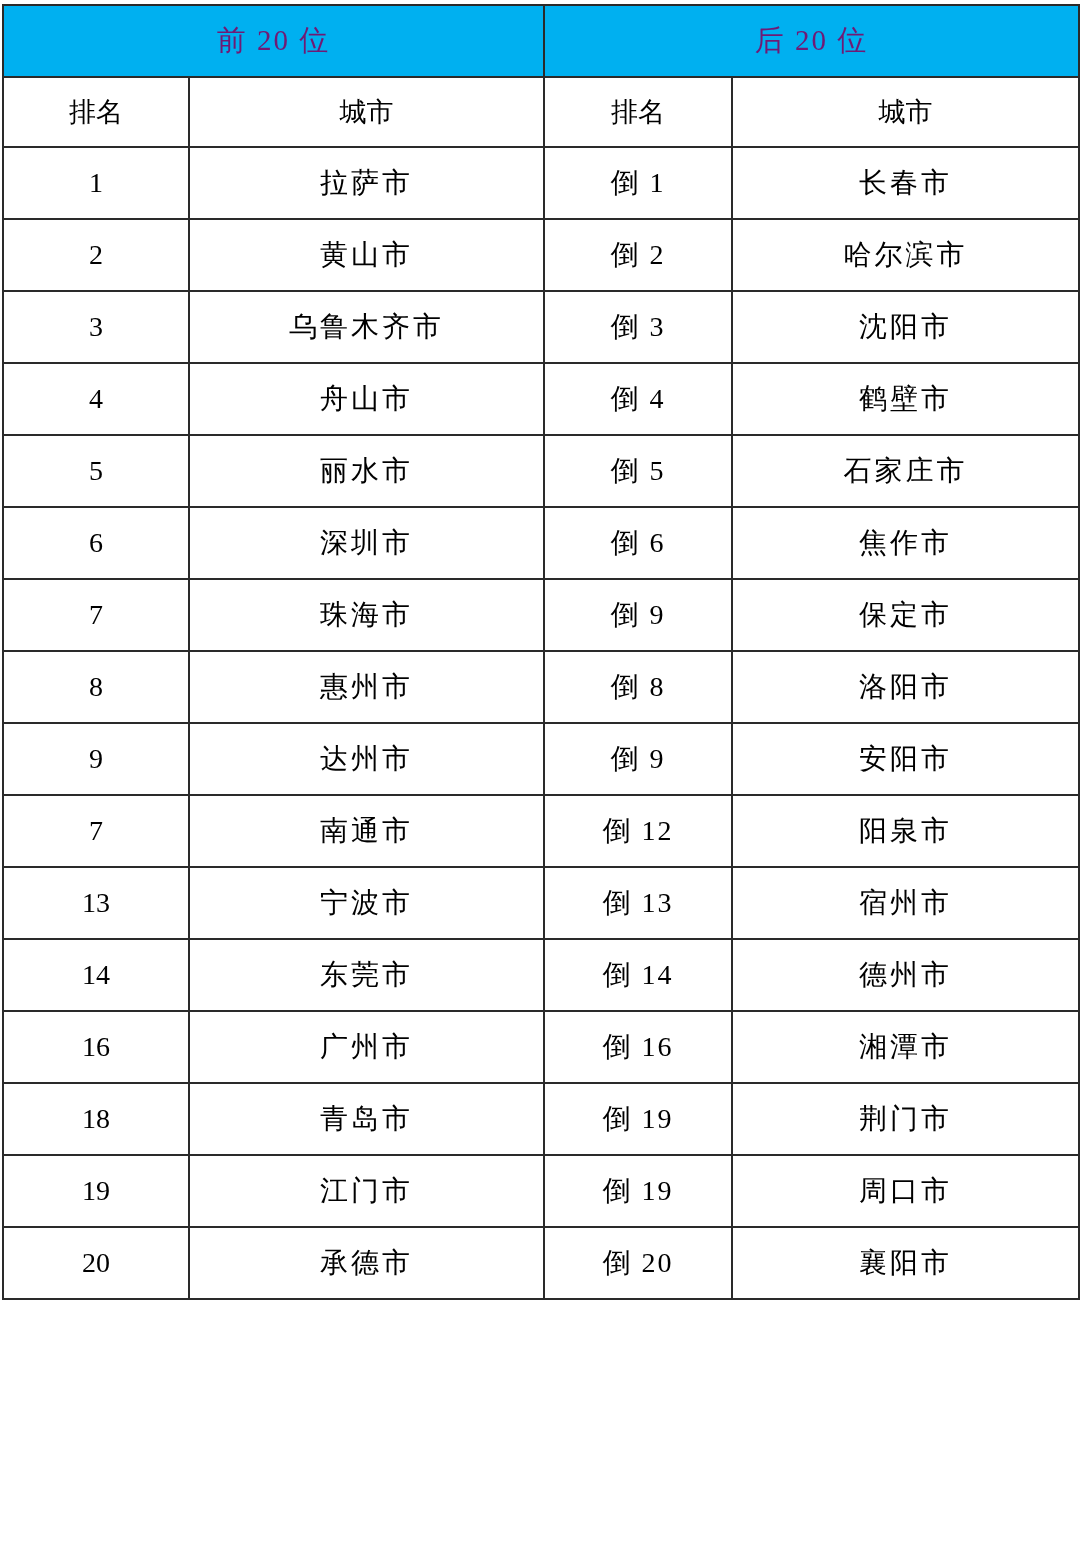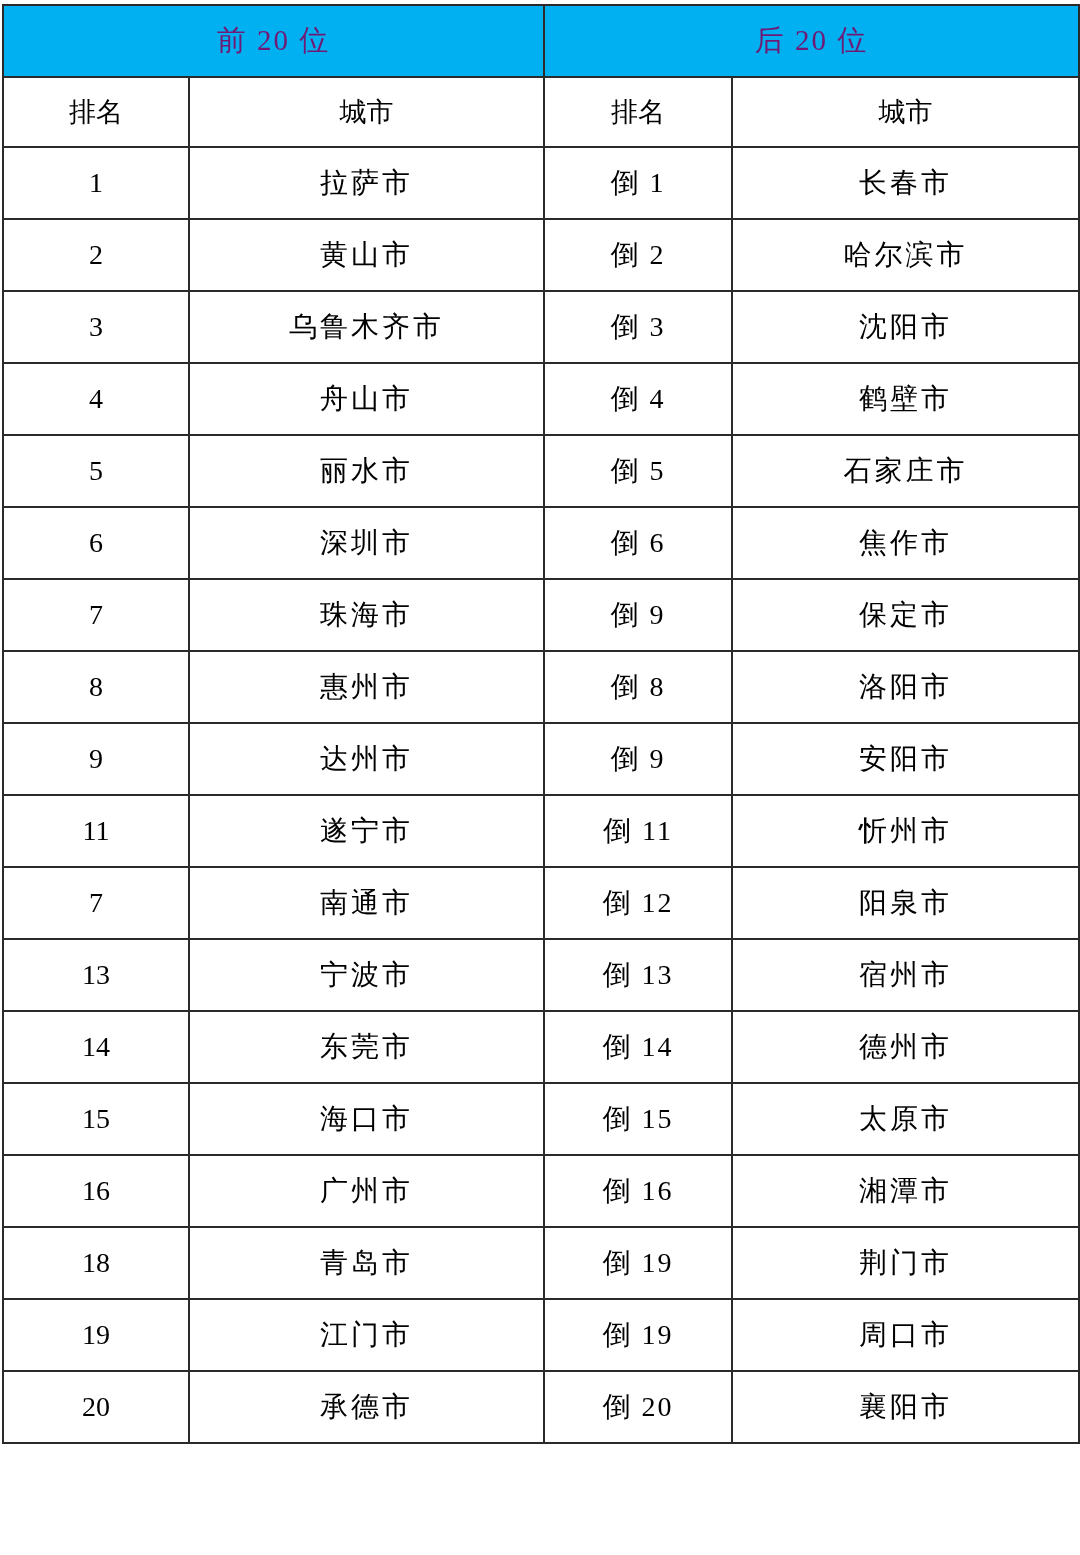--- a/index.html
+++ b/index.html
@@ -140,48 +140,36 @@
           <td class="rank-cell bottom">倒 8</td>
           <td class="city-cell">洛阳市</td>
         </tr>
         <tr class="data-row">
           <td class="rank-cell">9</td>
           <td class="city-cell">达州市</td>
           <td class="rank-cell bottom">倒 9</td>
           <td class="city-cell">安阳市</td>
         </tr>
         <tr class="data-row">
-          <td class="rank-cell">11</td>
-          <td class="city-cell">遂宁市</td>
-          <td class="rank-cell bottom">倒 11</td>
-          <td class="city-cell">忻州市</td>
-        </tr>
-        <tr class="data-row">
           <td class="rank-cell">7</td>
           <td class="city-cell">南通市</td>
           <td class="rank-cell bottom">倒 12</td>
           <td class="city-cell">阳泉市</td>
         </tr>
         <tr class="data-row">
           <td class="rank-cell">13</td>
           <td class="city-cell">宁波市</td>
           <td class="rank-cell bottom">倒 13</td>
           <td class="city-cell">宿州市</td>
         </tr>
         <tr class="data-row">
           <td class="rank-cell">14</td>
           <td class="city-cell">东莞市</td>
           <td class="rank-cell bottom">倒 14</td>
           <td class="city-cell">德州市</td>
-        </tr>
-        <tr class="data-row">
-          <td class="rank-cell">15</td>
-          <td class="city-cell">海口市</td>
-          <td class="rank-cell bottom">倒 15</td>
-          <td class="city-cell">太原市</td>
         </tr>
         <tr class="data-row">
           <td class="rank-cell">16</td>
           <td class="city-cell">广州市</td>
           <td class="rank-cell bottom">倒 16</td>
           <td class="city-cell">湘潭市</td>
         </tr>
         <tr class="data-row">
           <td class="rank-cell">18</td>
           <td class="city-cell">青岛市</td>

